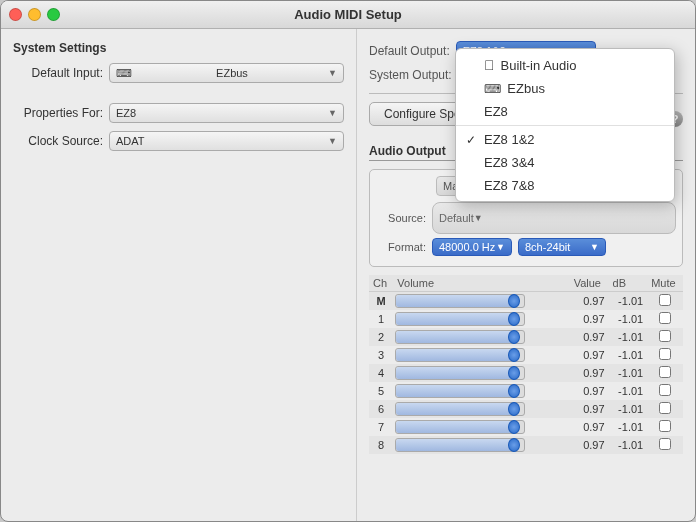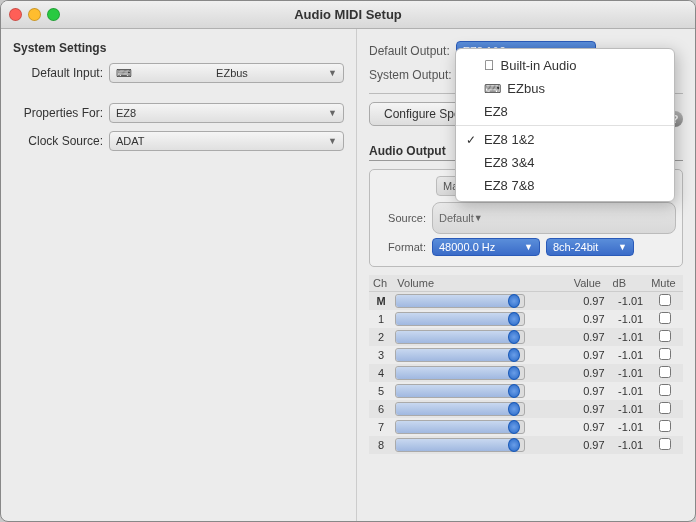--- a/index.html
+++ b/index.html
@@ -437,21 +437,21 @@
         </div>
         <div class="source-row">
           <span class="row-label">Source:</span>
           <div class="grayed-select">
             <span>Default</span>
             <span style="font-size:9px;">▼</span>
           </div>
         </div>
         <div class="format-row">
           <span class="row-label">Format:</span>
-          <div class="blue-select" style="width:108px;">
+          <div class="blue-select" style="width:80px;">
             <span>48000.0 Hz</span>
             <span style="font-size:9px;">▼</span>
           </div>
           <div class="blue-select" style="width:88px;">
             <span>8ch-24bit</span>
             <span style="font-size:9px;">▼</span>
           </div>
         </div>
       </div>
 

